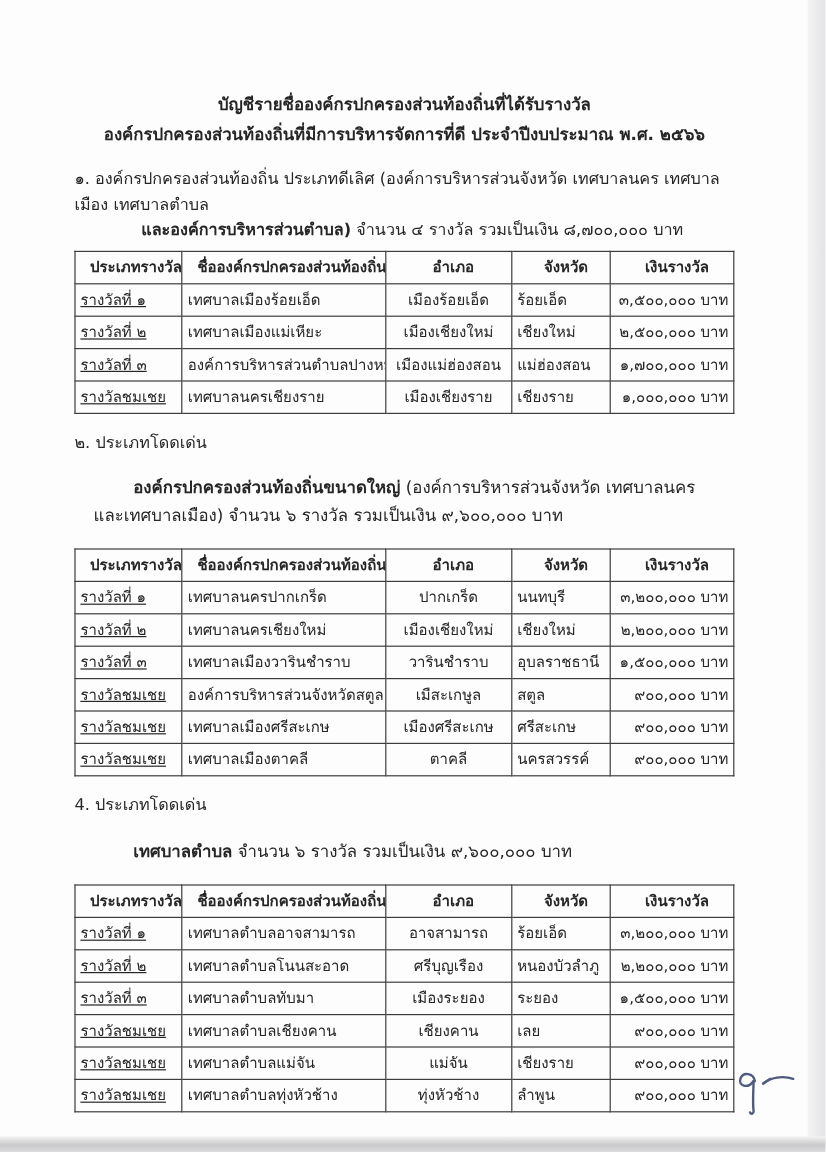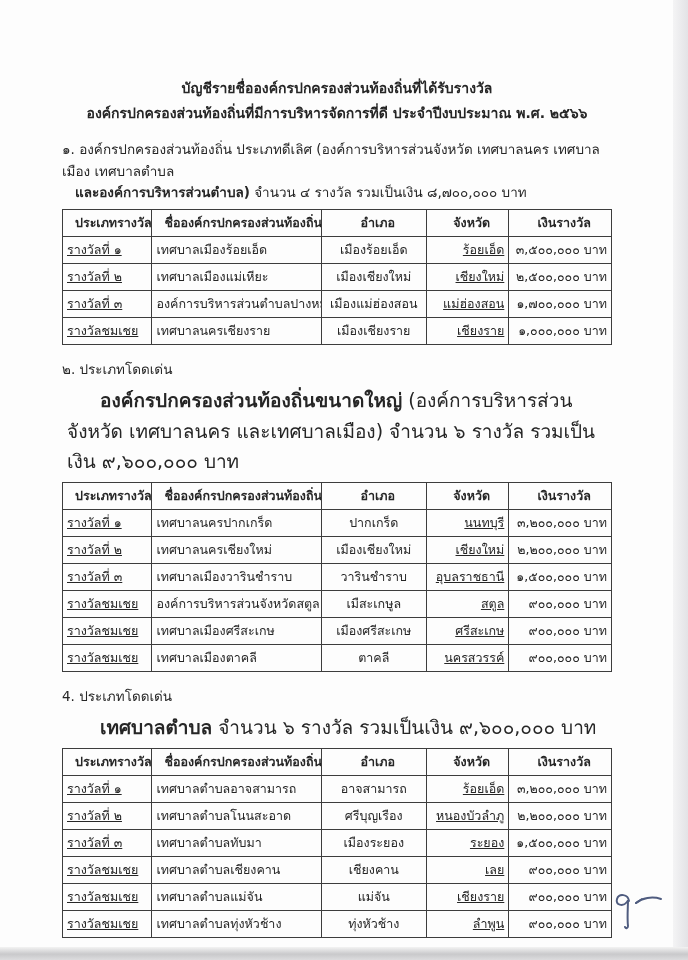--- a/index.html
+++ b/index.html
@@ -45,31 +45,32 @@
   .section {
     margin-top: 14px;
   }
   .section-heading {
     font-weight: normal;
     font-size: 13.5px;
     line-height: 1.6;
     margin: 0;
   }
   .section-subline {
-    font-size: 19px;
+    font-size: 14px;
     line-height: 1.6;
-    margin: 5px;
+    margin: 16px;
     text-indent: 33px;
   }
   .section-subline .bold { font-weight: bold; }
   .heading-line2 {
     font-size: 13.5px;
     line-height: 1.6;
     margin: 0;
     padding-left: 13px;
+    text-align: center;
   }
   .heading-line2 .bold { font-weight: bold; }
   table.award-table {
     border-collapse: collapse;
     width: 100%;
     margin-top: 5px;
     table-layout: fixed;
   }
   table.award-table th,
   table.award-table td {
@@ -82,21 +83,21 @@
     white-space: nowrap;
   }
   table.award-table th {
     font-weight: bold;
     text-align: center;
     padding-left: 12px;
   }
   td.c0 { text-align: left; padding-left: 8px; text-decoration: underline; }
   td.c1 { text-align: left; padding-left: 9px; }
   td.c2 { text-align: center; }
-  td.c3 { text-align: right; text-decoration: underline; }
+  td.c3 { text-align: left; }
   td.c4 { text-align: right; padding-right: 7px; }
   .pen-mark {
     position: absolute;
     left: 592px;
     top: 888px;
     z-index: 6;
   }
 </style>
 </head>
 <body>

